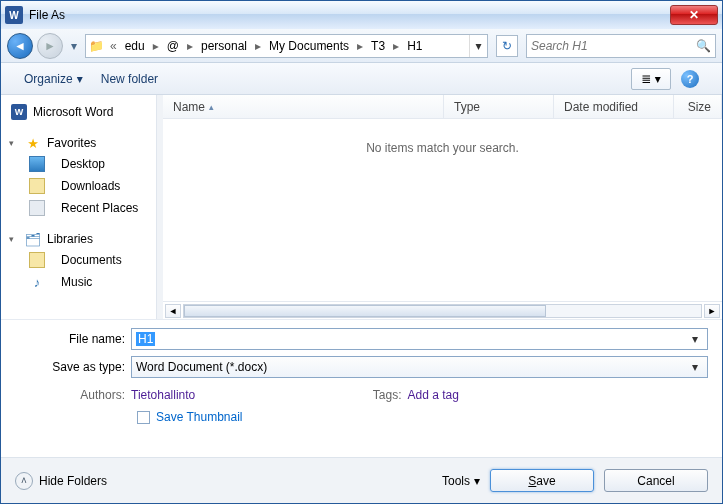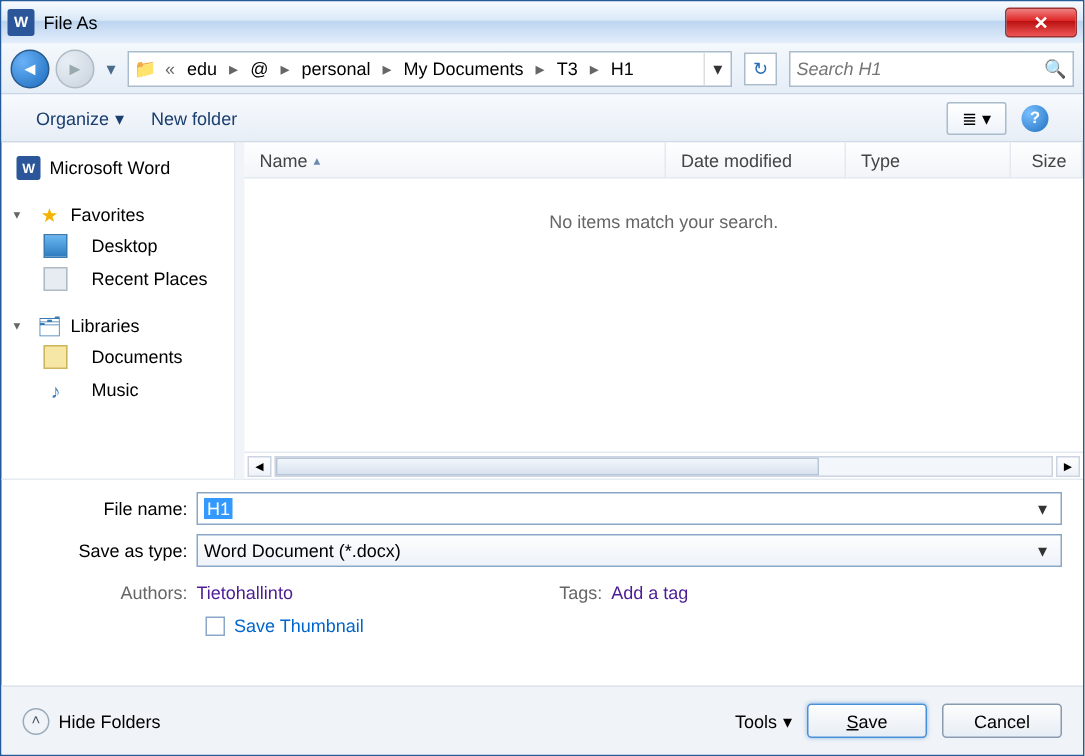--- a/index.html
+++ b/index.html
@@ -71,21 +71,21 @@
   .meta .mlab { color:#666; width:110px; text-align:right;}
   .meta .mval { color:#4c1d95; cursor:pointer;}
   .chkrow { padding:6px 0 0 122px; display:flex; align-items:center; gap:6px;}
   .chk { width:13px; height:13px; border:1px solid #8aa7c7; background:#fff; cursor:pointer;}
   .chklab { color:#0066cc;}
   .footer { position:absolute; bottom:0; left:0; right:0; height:46px; background:#f0f3f7; border-top:1px solid #dde4ec; display:flex; align-items:center; padding:0 14px;}
   .hidef { display:flex; align-items:center; gap:6px; color:#000; cursor:pointer;}
   .hidef .circ { width:18px; height:18px; border:1px solid #9ab; border-radius:50%; display:flex; align-items:center; justify-content:center; font-size:10px; color:#456;}
   .footer .right { margin-left:auto; display:flex; align-items:center; gap:10px;}
   .tools { color:#000; cursor:pointer; display:flex; align-items:center; gap:4px;}
-  .btn { width:80px; height:23px; border:1px solid #8a9bb0; background:linear-gradient(#fdfdfd,#e7edf5); border-radius:3px; cursor:pointer; display:flex; align-items:center; justify-content:center;}
+  .btn { width:104px; height:23px; border:1px solid #8a9bb0; background:linear-gradient(#fdfdfd,#e7edf5); border-radius:3px; cursor:pointer; display:flex; align-items:center; justify-content:center;}
   .btn.primary { border:1px solid #4a90d9; box-shadow:0 0 3px rgba(74,144,217,0.6);}
   .underline { text-decoration: underline; }
 </style>
 </head>
 <body>
 
 <div class="window">
 
   <div class="titlebar">
     <div class="app-icon">W</div>
@@ -145,20 +145,24 @@
       <div class="side-head">
           <span class="tri">▾</span>
           <span class="ic fav">★</span>
           <span>Favorites</span>
         </div>
       <div class="side-item side-child">
           <span class="ic desk"></span>
           <span>Desktop</span>
         </div>
       <div class="side-item side-child">
+          <span class="ic dl"></span>
+          <span>Downloads</span>
+        </div>
+      <div class="side-item side-child">
           <span class="ic rec"></span>
           <span>Recent Places</span>
         </div>
       <div style="height:10px"></div>
       <div class="side-head">
           <span class="tri">▾</span>
           <span class="ic lib">🗂</span>
           <span>Libraries</span>
         </div>
       <div class="side-item side-child">
@@ -170,22 +174,22 @@
           <span>Music</span>
         </div>
     </div>
     <div class="splitter"></div>
     <div class="fileview">
       <div class="cols">
         <div class="col name">
             <span>Name</span>
             <span class="sort-ind">▴</span>
           </div>
+        <div class="col type">Type</div>
         <div class="col date">Date modified</div>
-        <div class="col type">Type</div>
         <div class="col size">Size</div>
       </div>
       <div class="empty">No items match your search.</div>
       <div class="hscroll">
         <div class="arr">◄</div>
         <div class="track">
             <div class="thumb"></div>
           </div>
         <div class="arr">►</div>
       </div>

